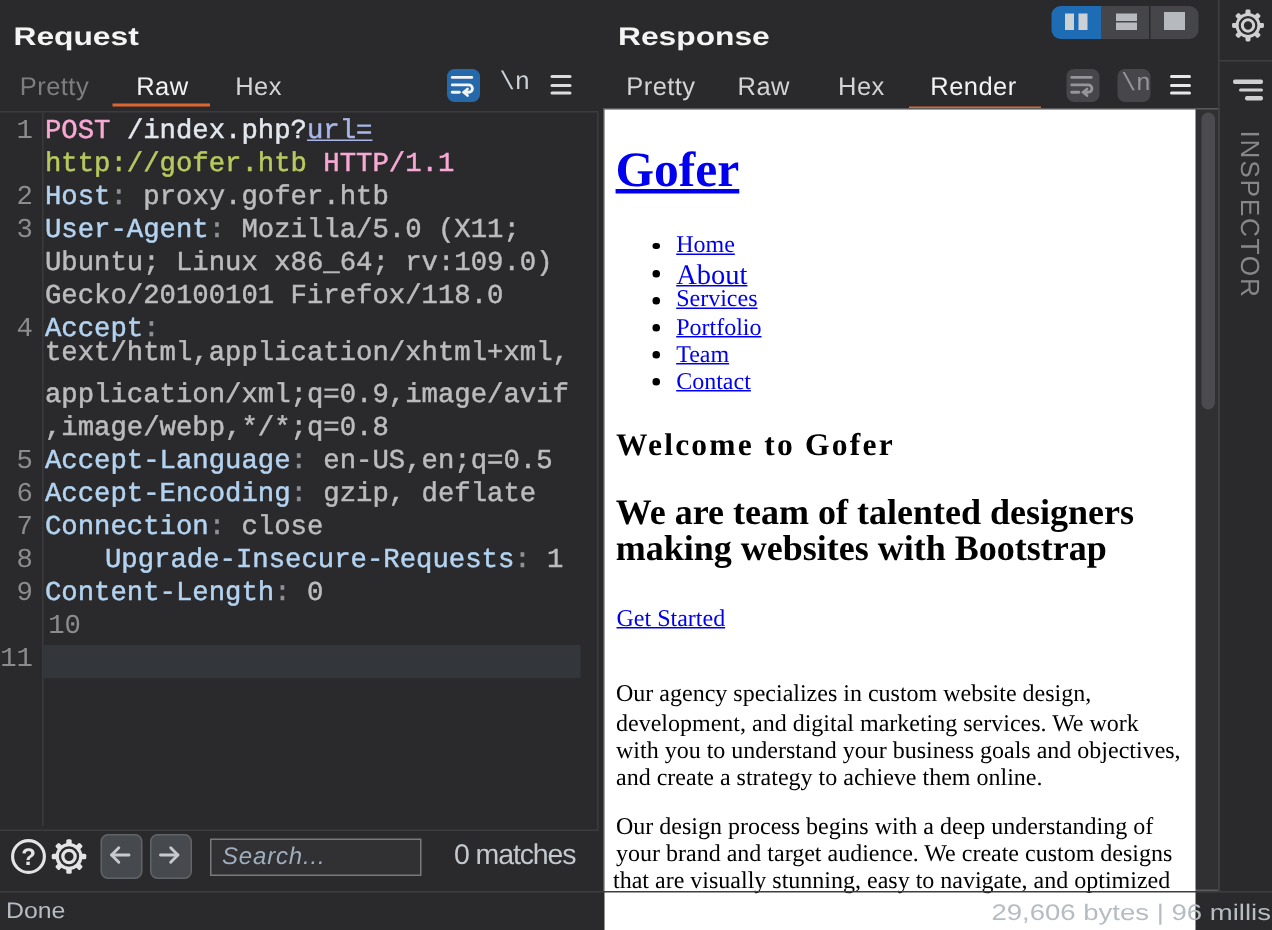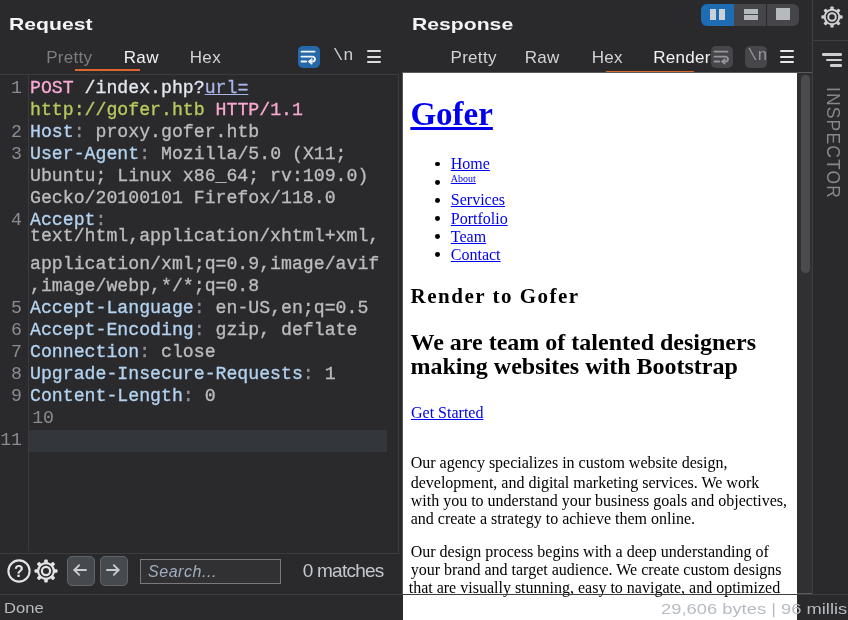--- a/index.html
+++ b/index.html
@@ -1,20 +1,20 @@
 <!DOCTYPE html>
 <html><head>
 <meta charset="utf-8">
 <style>
 html,body{margin:0;padding:0;background:#2a2a2c;}
 #app{position:relative;width:848px;height:620px;background:#2a2a2c;overflow:hidden;
   font-family:"Liberation Sans",sans-serif;}
 .abs{position:absolute;}
 .ttl{font:bold 17px "Liberation Sans",sans-serif;color:#f4f4f5;line-height:1;transform-origin:0 0;transform:scaleX(1.245);}
-.tab{font:17px "Liberation Sans",sans-serif;letter-spacing:0.3px;line-height:1;margin-left:33px;}
+.tab{font:17px "Liberation Sans",sans-serif;letter-spacing:0.3px;line-height:1;}
 .mline{position:absolute;left:30px;font:18.2px "Liberation Mono",monospace;line-height:22px;height:22px;white-space:pre;-webkit-text-stroke:0.32px currentColor;}
 .lnum{position:absolute;left:0;width:22px;text-align:right;font:18.2px "Liberation Mono",monospace;line-height:22px;height:22px;color:#8c8c8e;}
 .hn{color:#b3d3f1;}
 .cl{color:#8e9297;}
 .hv{color:#bcbcbe;}
 .wh{color:#f9a8d4;}
 .pt{color:#e3e7ef;}
 .pm{color:#a8b6e9;text-decoration:underline;}
 .gr{color:#b8ca5e;text-align:center;}
 .rl{position:absolute;font-family:"Liberation Serif",serif;line-height:1;white-space:pre;color:#000;}
@@ -63,21 +63,21 @@
       <div class="mline" style="top:225px;font-family:Liberation Mono, monospace;"><span class="hv">text/html,application/xhtml+xml,</span></div>
       <div class="mline" style="top:252.6px;"><span class="hv">application/xml;q=0.9,image/avif</span></div>
       <div class="mline" style="top:274.6px;"><span class="hv">,image/webp,*/*;q=0.8</span></div>
       <div class="lnum" style="top:296.6px;">5</div>
       <div class="mline" style="top:296.6px;"><span class="hn">Accept-Language</span><span class="cl">:</span><span class="hv"> en-US,en;q=0.5</span></div>
       <div class="lnum" style="top:318.6px;">6</div>
       <div class="mline" style="top:318.6px;"><span class="hn">Accept-Encoding</span><span class="cl">:</span><span class="hv"> gzip, deflate</span></div>
       <div class="lnum" style="top:340.6px;">7</div>
       <div class="mline" style="top:340.6px;"><span class="hn">Connection</span><span class="cl">:</span><span class="hv"> close</span></div>
       <div class="lnum" style="top:362.6px;">8</div>
-      <div class="mline" style="top:362.6px;"><span class="hn">Upgrade-Insecure-Requests</span><span class="cl">:</span><span class="hv"> 1</span></div>
+      <div class="mline" style="top:362.6px;margin-left:40px;"><span class="hn">Upgrade-Insecure-Requests</span><span class="cl">:</span><span class="hv"> 1</span></div>
       <div class="lnum" style="top:384.6px;">9</div>
       <div class="mline" style="top:384.6px;"><span class="hn">Content-Length</span><span class="cl">:</span><span class="hv"> 0</span></div>
       <div class="lnum" style="top:406.6px;padding-left:32px;">10</div>
       <div class="lnum" style="top:428.6px;">11</div>
     </div>
 
 <svg class="abs" style="left:7px;top:559px;" width="24" height="24" viewBox="0 0 24 24">
   <circle cx="12" cy="12" r="10.6" fill="none" stroke="#e4e4e6" stroke-width="2.1"></circle>
   <text x="12" y="17.6" text-anchor="middle" font-family="Liberation Sans" font-size="16" font-weight="bold" fill="#e4e4e6">?</text>
 </svg>
@@ -139,26 +139,26 @@
 <div class="abs" style="left:744.5px;top:45.5px;width:22px;height:22px;background:#47474b;border-radius:5px;"></div>
 <div class="abs" style="left:747.5px;top:47px;font:16.5px 'Liberation Mono',monospace;line-height:18px;color:#96969a;">\n</div>
 <div class="abs" style="left:780.4px;top:50.3px;width:13.8px;height:2.2px;background:#e8e8ea;border-radius:1px;"></div>
 <div class="abs" style="left:780.4px;top:55.8px;width:13.8px;height:2.2px;background:#e8e8ea;border-radius:1px;"></div>
 <div class="abs" style="left:780.4px;top:61.3px;width:13.8px;height:2.2px;background:#e8e8ea;border-radius:1px;"></div>
 
 <div class="abs" style="left:401.5px;top:72px;width:409px;height:519.5px;border:1px solid #5a5a5c;background:#303032;"></div>
 <div class="abs" style="left:402.5px;top:73px;width:394.5px;height:557px;background:#ffffff;overflow:hidden;" id="page">
       <div class="rl lk" style="left:7.9px;top:25.2px;font-size:33px;font-weight:bold;">Gofer</div>
       <div class="rl lk" style="left:48.3px;top:83.2px;font-size:16px;">Home</div>
-      <div class="rl lk" style="left:48.3px;top:101.3px;font-size:10px;">About</div>
+      <div class="rl lk" style="left:48.3px;top:101.3px;font-size:19px;">About</div>
       <div class="rl lk" style="left:48.3px;top:119.4px;font-size:16px;">Services</div>
       <div class="rl lk" style="left:48.3px;top:137.5px;font-size:16px;">Portfolio</div>
       <div class="rl lk" style="left:48.3px;top:155.6px;font-size:16px;">Team</div>
       <div class="rl lk" style="left:48.3px;top:173.7px;font-size:16px;">Contact</div>
-      <div class="rl" style="left:8.1px;top:212.7px;font-size:21px;font-weight:bold;letter-spacing:1.5px;">Render to Gofer</div>
+      <div class="rl" style="left:8.1px;top:212.7px;font-size:21px;font-weight:bold;letter-spacing:1.5px;">Welcome to Gofer</div>
       <div class="rl" style="left:8.0px;top:257.2px;font-size:24px;font-weight:bold;">We are team of talented designers</div>
       <div class="rl" style="left:8.0px;top:281.3px;font-size:24px;font-weight:bold;">making websites with Bootstrap</div>
       <div class="rl lk" style="left:8.5px;top:332.0px;font-size:16px;">Get Started</div>
       <div class="rl" style="left:8.2px;top:382px;font-size:16px;">Our agency specializes in custom website design,</div>
       <div class="rl" style="left:8.2px;top:401.8px;font-size:16px;">development, and digital marketing services. We work</div>
       <div class="rl" style="left:8.2px;top:419.9px;font-size:16px;">with you to understand your business goals and objectives,</div>
       <div class="rl" style="left:8.2px;top:438.0px;font-size:16px;">and create a strategy to achieve them online.</div>
       <div class="rl" style="left:8.2px;top:470.5px;font-size:16px;">Our design process begins with a deep understanding of</div>
       <div class="rl" style="left:8.2px;top:488.7px;font-size:16px;">your brand and target audience. We create custom designs</div>
       <div class="rl" style="left:6.2px;top:506.8px;font-size:16px;">that are visually stunning, easy to navigate, and optimized</div>

